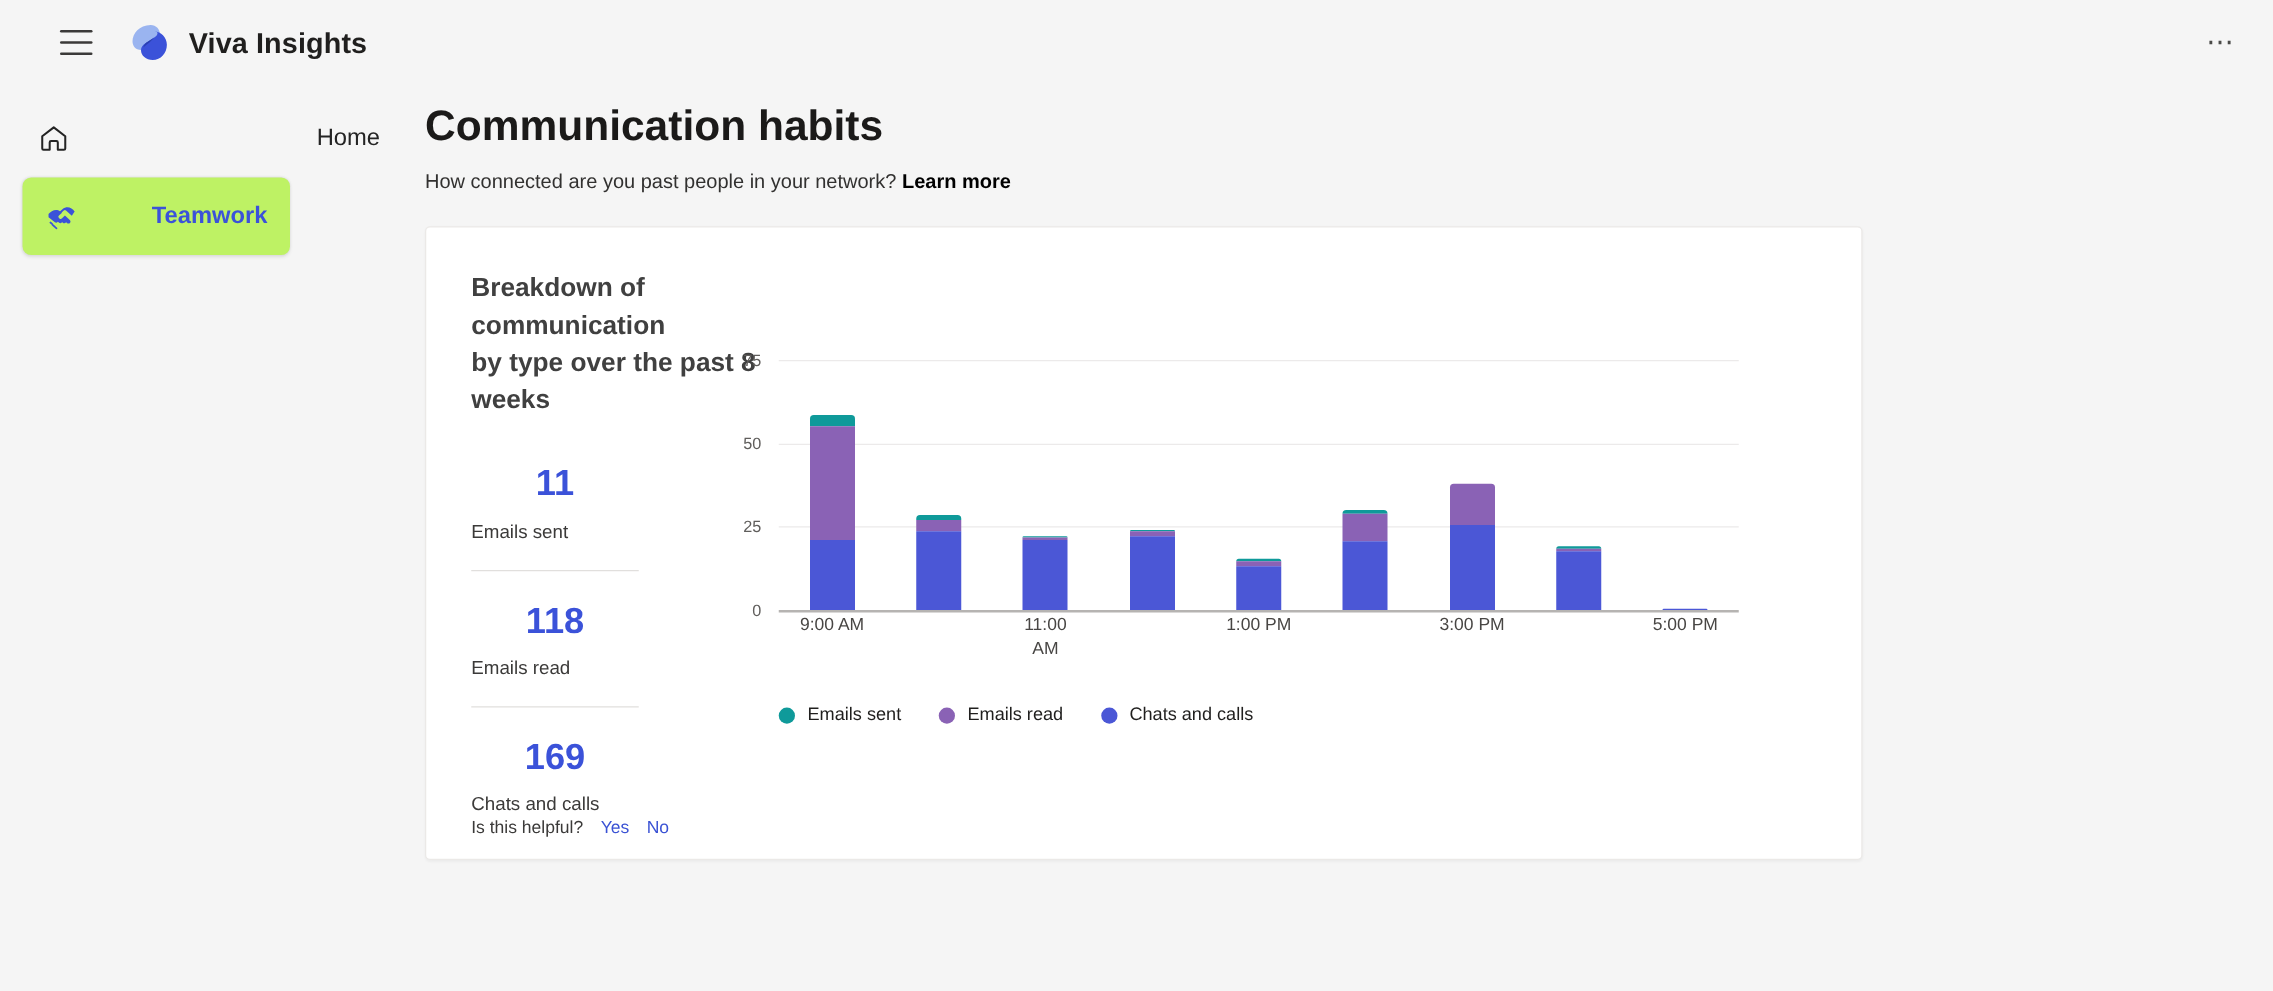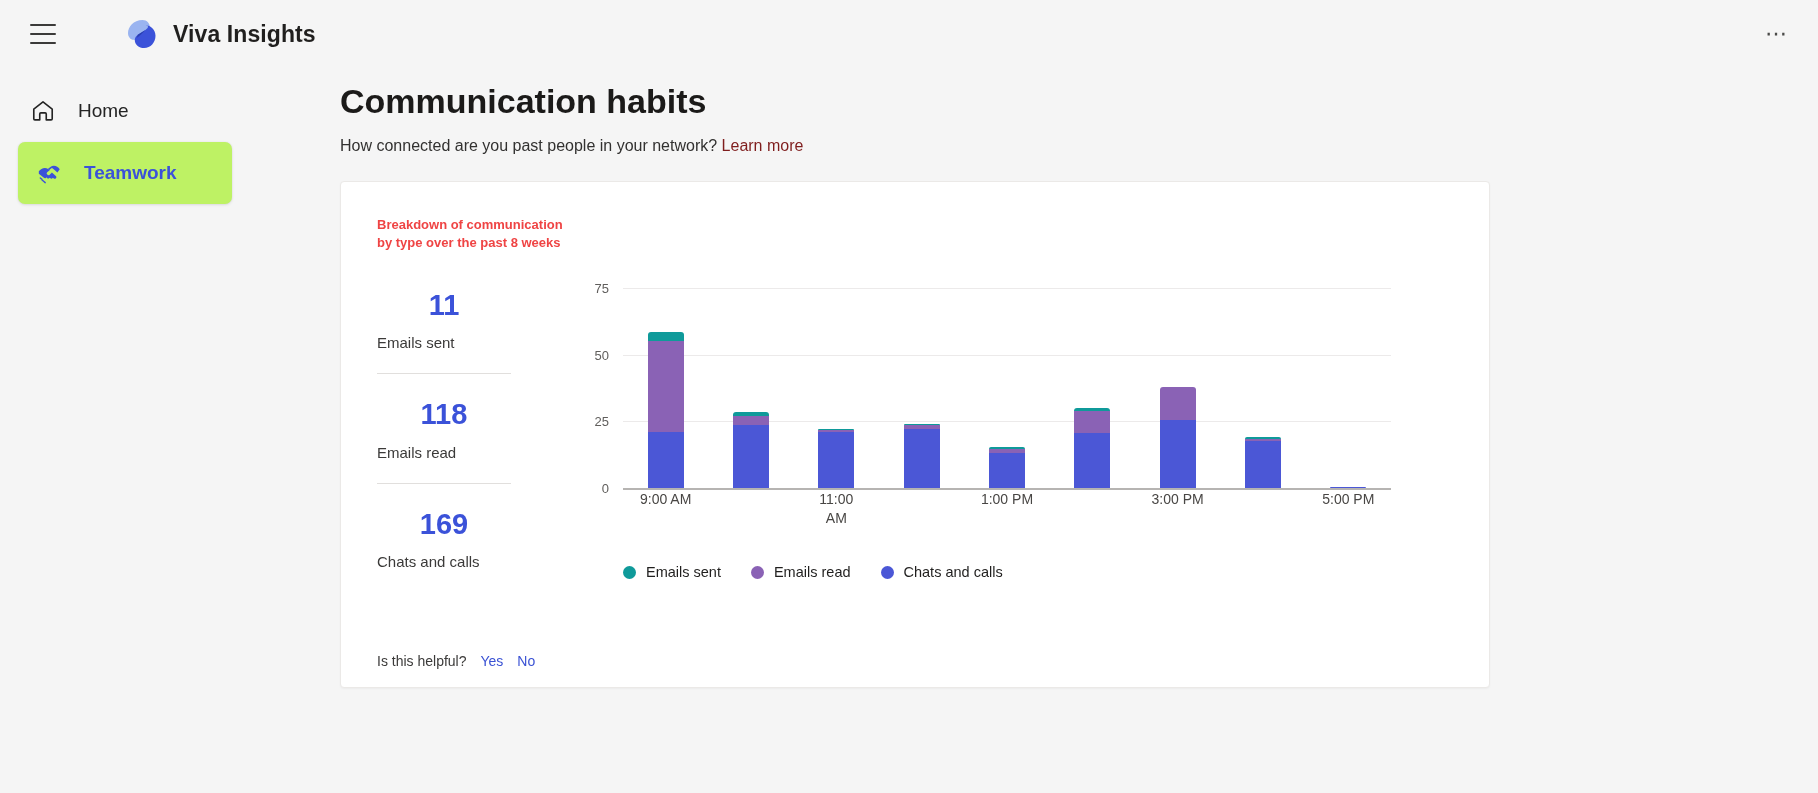--- a/index.html
+++ b/index.html
@@ -8,23 +8,22 @@
     background: #f5f5f5;
     font-family: "Liberation Sans", sans-serif;
     overflow: hidden;
   }
 
   
   .topbar {
     height: 68px;
     display: flex;
     align-items: center;
-    padding: 0 26px 0 30px;
+    padding: 0 26px 0 48px;
     position: relative;
-    gap: 40px;
   }
   .hamburger {
     width: 26px; height: 20px;
     display: flex; flex-direction: column; justify-content: space-between;
     cursor: pointer; flex: 0 0 auto;
   }
   .hamburger span { display: block; height: 2px; background: #3b3a39; border-radius: 1px; }
   .brand {
     display: flex; align-items: center; gap: 14px; margin-left: 29px;
   }
@@ -43,54 +42,55 @@
 
   
   .sidebar { width: 340px; flex: 0 0 340px; padding-top: 12px; }
   .nav-item {
     display: flex; align-items: center; gap: 22px;
     height: 62px; margin: 0 18px 0 12px;
     padding: 0 18px;
     border-radius: 7px;
     cursor: pointer;
     color: #242424;
+    justify-content: space-between;
   }
   .nav-item .nav-label { font-size: 19px; color: #242424; }
   .nav-item.active {
     background: #bef264;
     box-shadow: 0 1px 3px rgba(0,0,0,.10), 0 0 2px rgba(0,0,0,.06);
     margin-left: 18px; margin-right: 108px;
     height: 62px;
   }
   .nav-item.active .nav-label { color: #3b52d9; font-weight: 600; }
   .nav-icon { width: 26px; height: 26px; flex: 0 0 auto; display: block; }
 
   
   .main { flex: 1 1 auto; padding: 14px 0 0 0; }
   .page-title {
     font-size: 34px; font-weight: bold; color: #1b1a19; margin-bottom: 16px;
   }
   .page-sub { font-size: 16px; color: #323130; margin-bottom: 26px; }
-  .page-sub a { color: #7f1d1d; text-decoration: none; }
+  .page-sub a { color: #000000; text-decoration: none; font-weight: bold; }
 
   .card {
     width: 1150px;
     background: #ffffff;
     border: 1px solid #ebe9e7;
     border-radius: 4px;
     box-shadow: 0 1px 2px rgba(0,0,0,.04);
     padding: 34px 28px 22px 18px;
     position: relative;
     height: 507px;
   }
   .card-inner { display: flex; }
 
   .stats-col { width: 200px; flex: 0 0 200px; padding-left: 18px; }
   .card-heading {
-    font-size: 13px; font-weight: bold; color: #ef4444; line-height: 1.42;
+    font-size: 21px; font-weight: bold; color: #404040; line-height: 1.42;
     margin-bottom: 36px; width: 250px;
   }
   .stat-block { width: 134px; }
   .stat-value { font-size: 29px; color: #3b52d9; font-weight: bold; line-height: 1.15; text-align: center; }
   .stat-label { font-size: 15px; color: #3b3a39; margin-top: 12px; }
   .stat-div { border-bottom: 1px solid #e1dfdd; margin: 22px 0 24px 0; width: 134px; }
 
   
   .chart-col { flex: 1 1 auto; padding-left: 12px; padding-top: 22px; }
   .chart-area { position: relative; width: 820px; height: 250px; }

